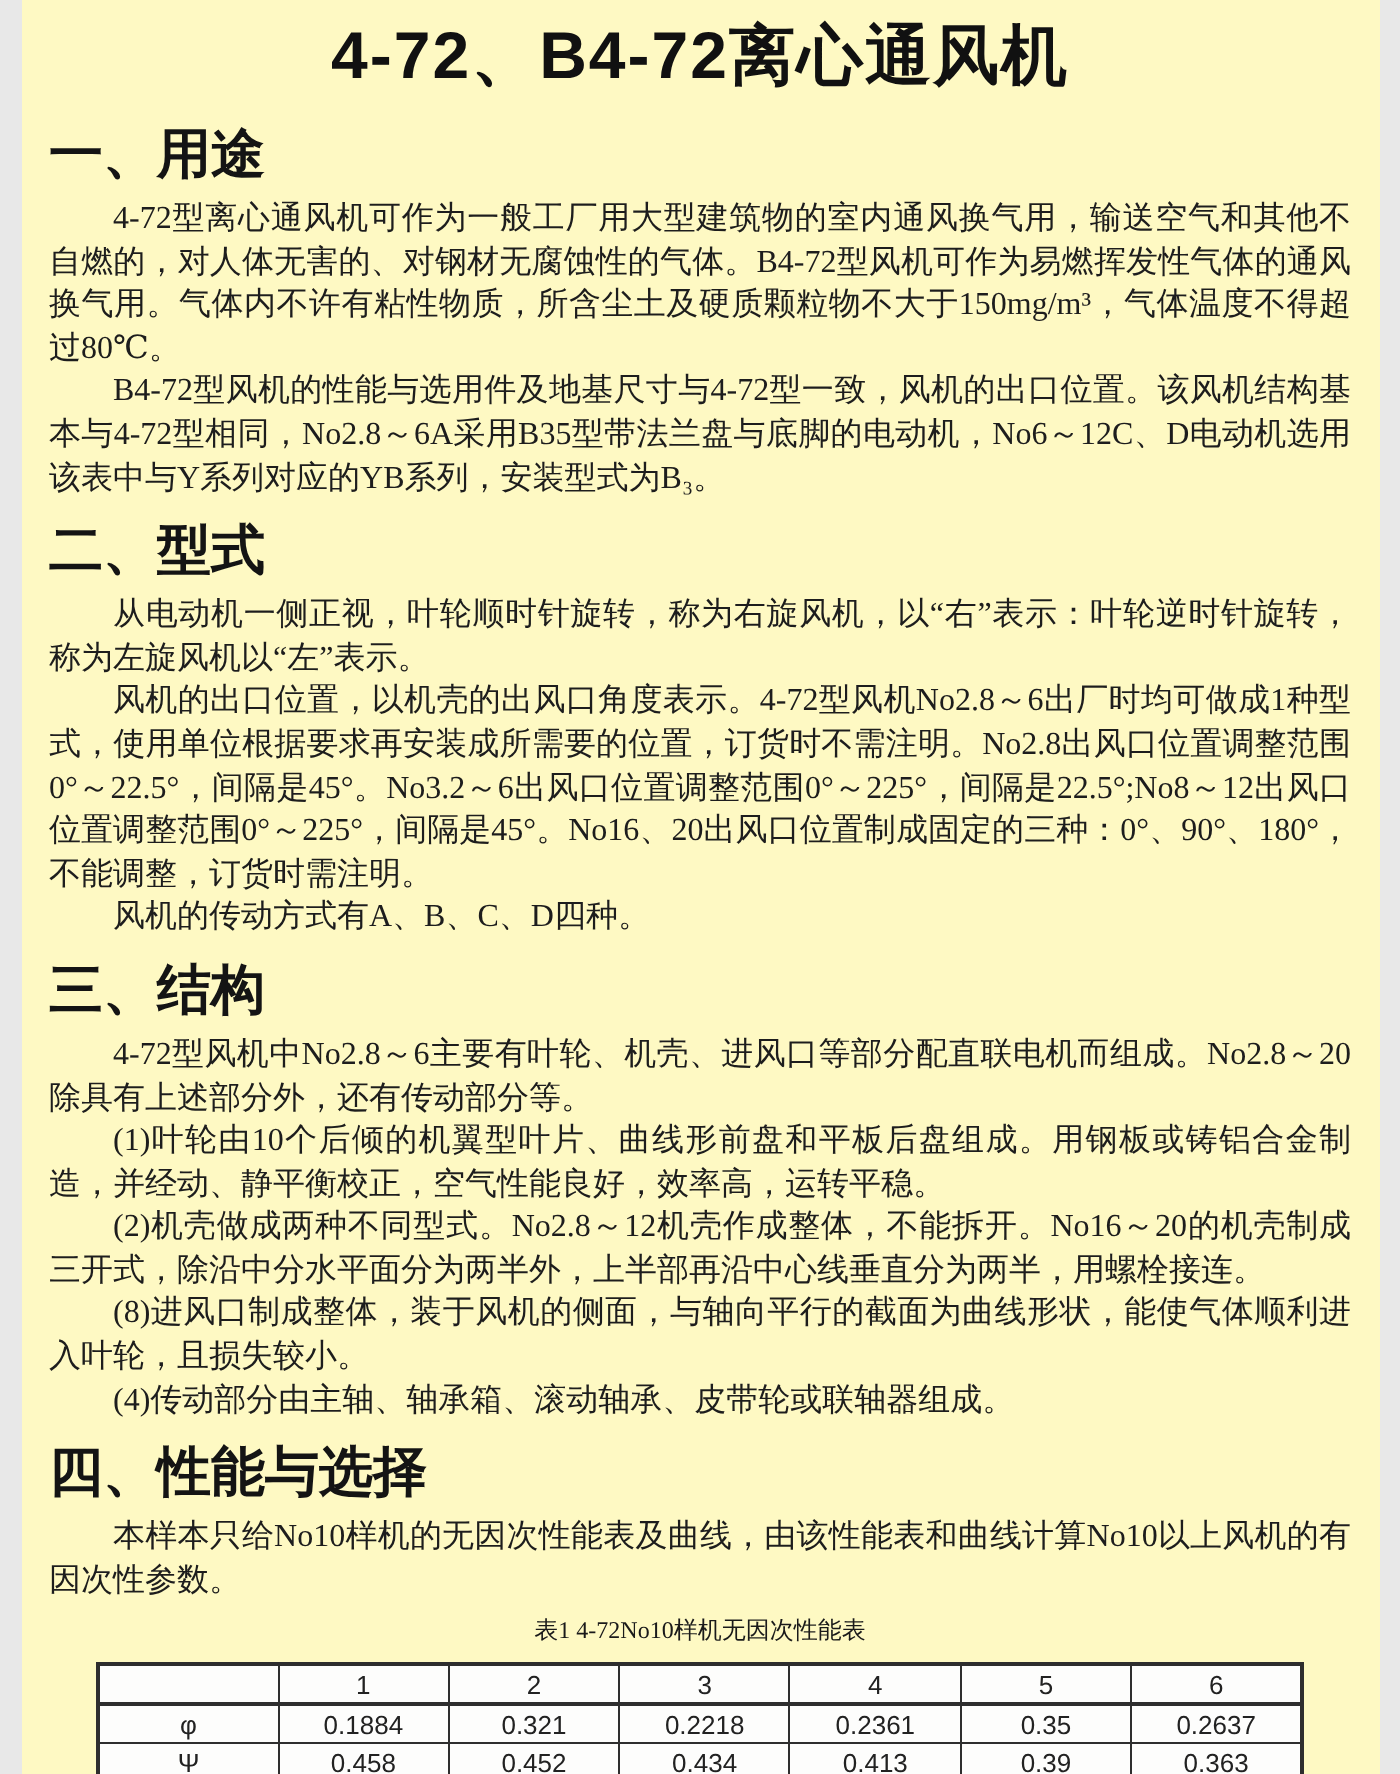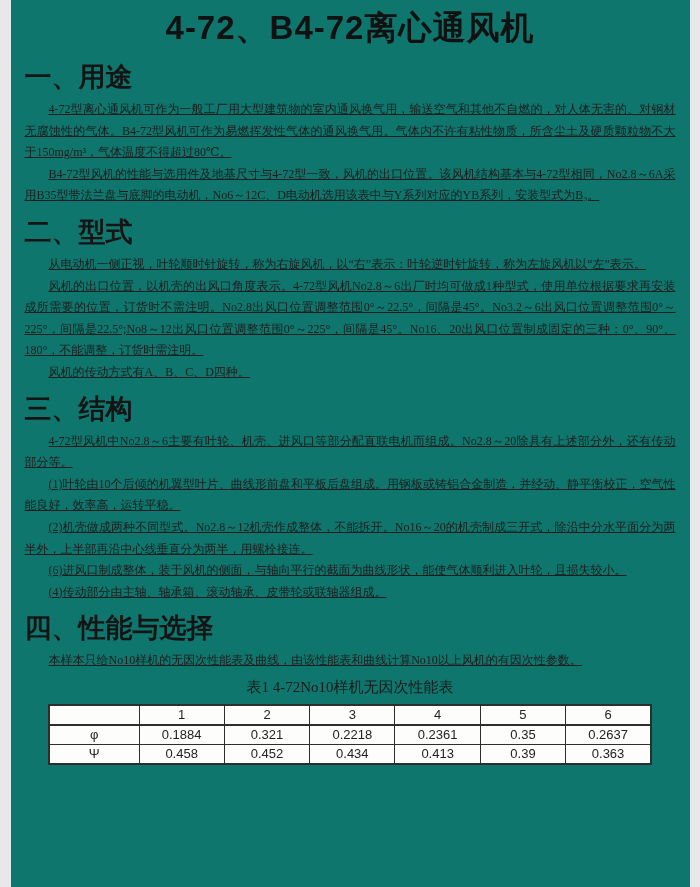--- a/index.html
+++ b/index.html
@@ -1,21 +1,21 @@
 <!DOCTYPE html>
 <html lang="zh"><head>
 <meta charset="utf-8">
 <style>
   html, body { margin: 0; padding: 0; background: #e8e8e8; }
   .page {
     position: relative;
     width: 679px;
     height: 887px;
     margin: 0 auto;
-    background: #0f766e;
+    background: #fef9c3;
     box-sizing: border-box;
     padding: 4px 14px 10px 14px;
     color: #1d1d1d;
     font-family: "Liberation Serif", "DejaVu Serif", serif;
     overflow: hidden;
   }
   .title {
     font-family: "Liberation Sans", "DejaVu Sans", sans-serif;
     font-size: 33px;
     font-weight: 700;
@@ -25,31 +25,30 @@
     color: #111;
   }
   h2.sec-heading {
     font-family: "Liberation Sans", "DejaVu Sans", sans-serif;
     font-size: 27px;
     font-weight: 700;
     margin: 7px 0 4px 0;
     color: #141414;
   }
   p.para {
-    font-size: 12px;
+    font-size: 16px;
     line-height: 21.6px;
     text-indent: 2em;
     text-align: justify;
     margin: 0;
-    text-decoration: underline;
   }
   .table-block { margin-top: 4px; }
   .table-caption {
     text-align: center;
-    font-size: 15px;
+    font-size: 12px;
     margin: 6px 0 7px 0;
     color: #1a1a1a;
   }
   table.perf {
     border-collapse: collapse;
     table-layout: fixed;
     width: 604px;
     margin: 0 auto;
     border: 2px solid #2e2e2e;
     font-family: "Liberation Sans", "DejaVu Sans", sans-serif;
@@ -84,21 +83,21 @@
         <h2 class="sec-heading">二、型式</h2>
         <p class="para">从电动机一侧正视，叶轮顺时针旋转，称为右旋风机，以“右”表示：叶轮逆时针旋转，称为左旋风机以“左”表示。</p>
         <p class="para">风机的出口位置，以机壳的出风口角度表示。4-72型风机No2.8～6出厂时均可做成1种型式，使用单位根据要求再安装成所需要的位置，订货时不需注明。No2.8出风口位置调整范围0°～22.5°，间隔是45°。No3.2～6出风口位置调整范围0°～225°，间隔是22.5°;No8～12出风口位置调整范围0°～225°，间隔是45°。No16、20出风口位置制成固定的三种：0°、90°、180°，不能调整，订货时需注明。</p>
         <p class="para">风机的传动方式有A、B、C、D四种。</p>
       </section>
       <section>
         <h2 class="sec-heading">三、结构</h2>
         <p class="para">4-72型风机中No2.8～6主要有叶轮、机壳、进风口等部分配直联电机而组成。No2.8～20除具有上述部分外，还有传动部分等。</p>
         <p class="para">(1)叶轮由10个后倾的机翼型叶片、曲线形前盘和平板后盘组成。用钢板或铸铝合金制造，并经动、静平衡校正，空气性能良好，效率高，运转平稳。</p>
         <p class="para">(2)机壳做成两种不同型式。No2.8～12机壳作成整体，不能拆开。No16～20的机壳制成三开式，除沿中分水平面分为两半外，上半部再沿中心线垂直分为两半，用螺栓接连。</p>
-        <p class="para">(6)进风口制成整体，装于风机的侧面，与轴向平行的截面为曲线形状，能使气体顺利进入叶轮，且损失较小。</p>
+        <p class="para">(8)进风口制成整体，装于风机的侧面，与轴向平行的截面为曲线形状，能使气体顺利进入叶轮，且损失较小。</p>
         <p class="para">(4)传动部分由主轴、轴承箱、滚动轴承、皮带轮或联轴器组成。</p>
       </section>
       <section>
         <h2 class="sec-heading">四、性能与选择</h2>
         <p class="para">本样本只给No10样机的无因次性能表及曲线，由该性能表和曲线计算No10以上风机的有因次性参数。</p>
       </section>
     </main>
 
   <section class="table-block">
     <div class="table-caption">表1 4-72No10样机无因次性能表</div>

